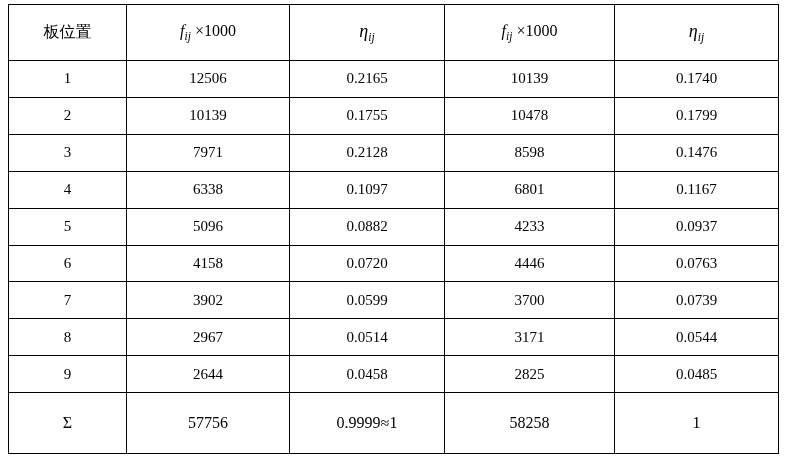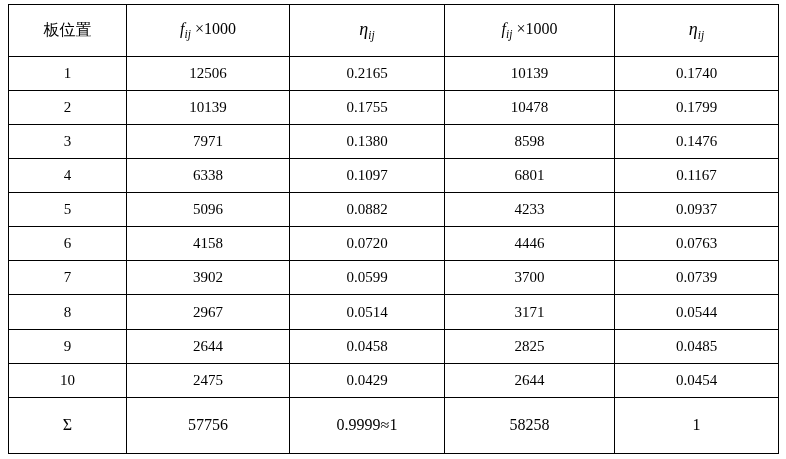--- a/index.html
+++ b/index.html
@@ -114,21 +114,21 @@
       <tr class="data-row">
         <td>2</td>
         <td>10139</td>
         <td>0.1755</td>
         <td>10478</td>
         <td>0.1799</td>
       </tr>
       <tr class="data-row">
         <td>3</td>
         <td>7971</td>
-        <td>0.1380</td>
+        <td>0.2128</td>
         <td>8598</td>
         <td>0.1476</td>
       </tr>
       <tr class="data-row">
         <td>4</td>
         <td>6338</td>
         <td>0.1097</td>
         <td>6801</td>
         <td>0.1167</td>
       </tr>
@@ -160,27 +160,20 @@
         <td>3171</td>
         <td>0.0544</td>
       </tr>
       <tr class="data-row">
         <td>9</td>
         <td>2644</td>
         <td>0.0458</td>
         <td>2825</td>
         <td>0.0485</td>
       </tr>
-      <tr class="data-row">
-        <td>10</td>
-        <td>2475</td>
-        <td>0.0429</td>
-        <td>2644</td>
-        <td>0.0454</td>
-      </tr>
 
       <tr class="total-row">
         <td class="sigma">Σ</td>
         <td>57756</td>
         <td>0.9999≈1</td>
         <td>58258</td>
         <td>1</td>
       </tr>
     </tbody>
   </table>

